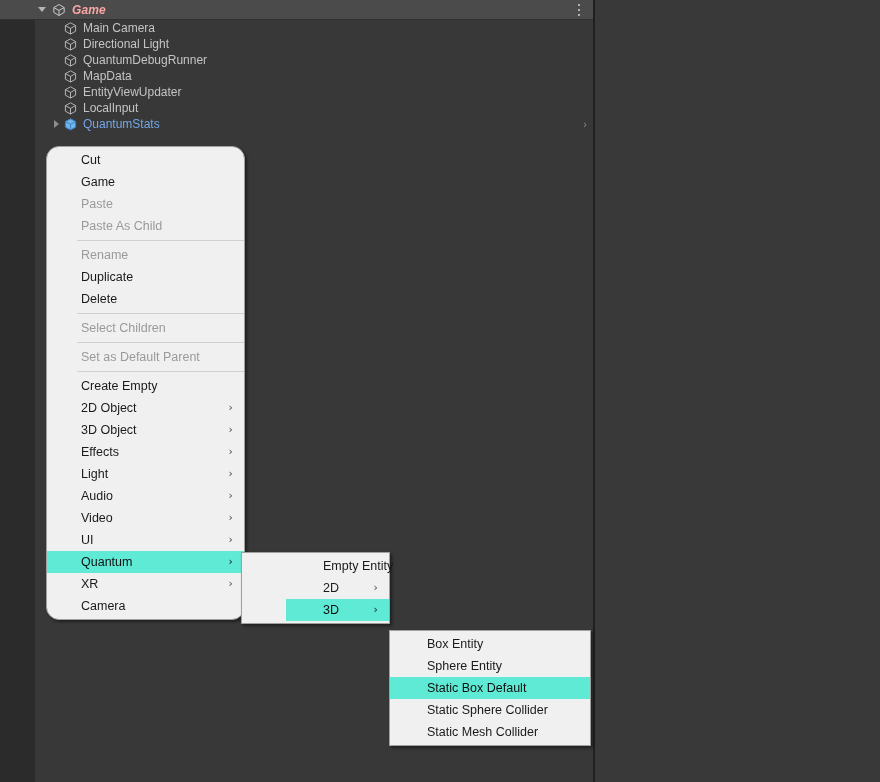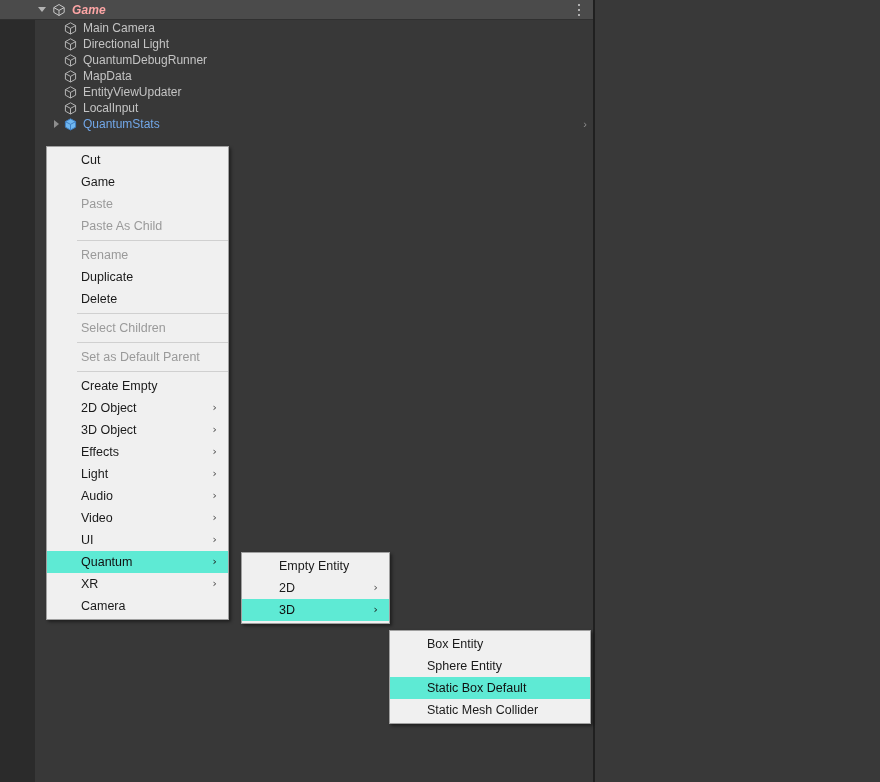--- a/index.html
+++ b/index.html
@@ -181,22 +181,22 @@
     color: #4a4a4a;
     font-family: "DejaVu Sans", sans-serif;
   }
   .ctx-item.selected .ctx-arrow { color: #1a1a1a; }
   .ctx-sep {
     height: 1px;
     background: #d0d0d0;
     margin: 3px 0 3px 30px;
   }
 
-  #menu-root   { left: 46px;  top: 146px; width: 183px; }
-  #menu-quantum{ left: 241px; top: 552px; width: 149px; }
+  #menu-root   { left: 46px;  top: 146px; width: 199px; border-radius: 13px; }
+  #menu-quantum{ left: 241px; top: 552px; width: 149px; padding-left: 44px; }
   #menu-3d     { left: 389px; top: 596px; width: 202px; margin-top: 34px; }
   #menu-3d .ctx-item { padding-left: 37px; }
   #menu-quantum .ctx-item { padding-left: 37px; }
 </style>
 </head>
 <body>
 
 <div id="editor-root">
 
   <div class="right-void"></div>
@@ -392,17 +392,20 @@
       <div class="ctx-item">
         <span>Box Entity</span>
       </div>
       <div class="ctx-item">
         <span>Sphere Entity</span>
       </div>
       <div class="ctx-item selected">
         <span>Static Box Default</span>
       </div>
       <div class="ctx-item">
+        <span>Static Sphere Collider</span>
+      </div>
+      <div class="ctx-item">
         <span>Static Mesh Collider</span>
       </div>
     </div>
 
 </div>
 
 </body></html>

